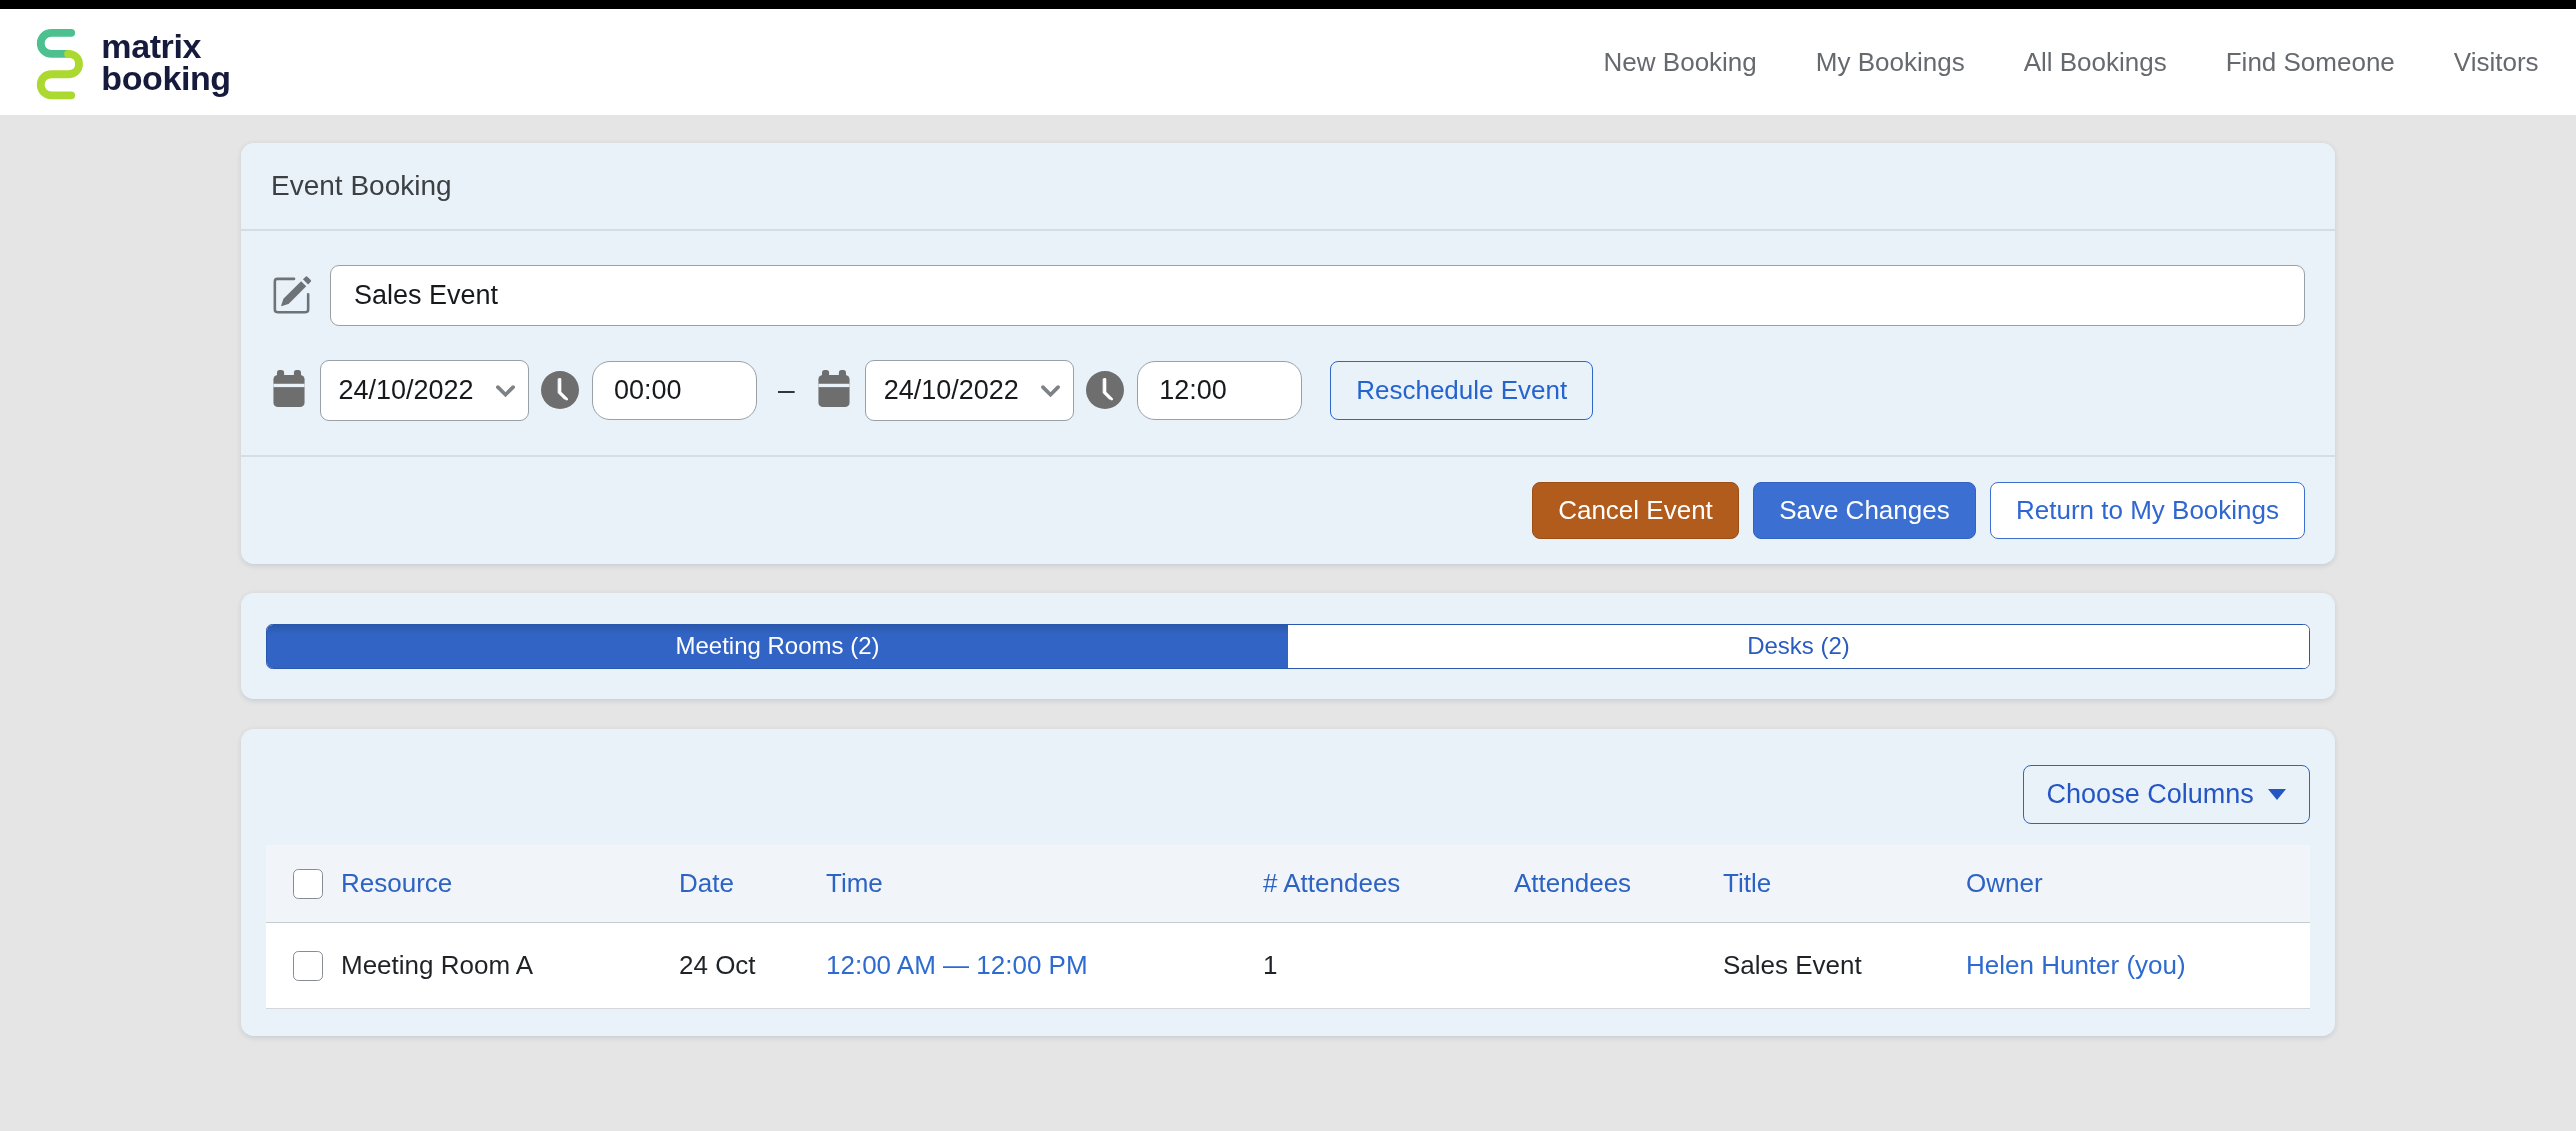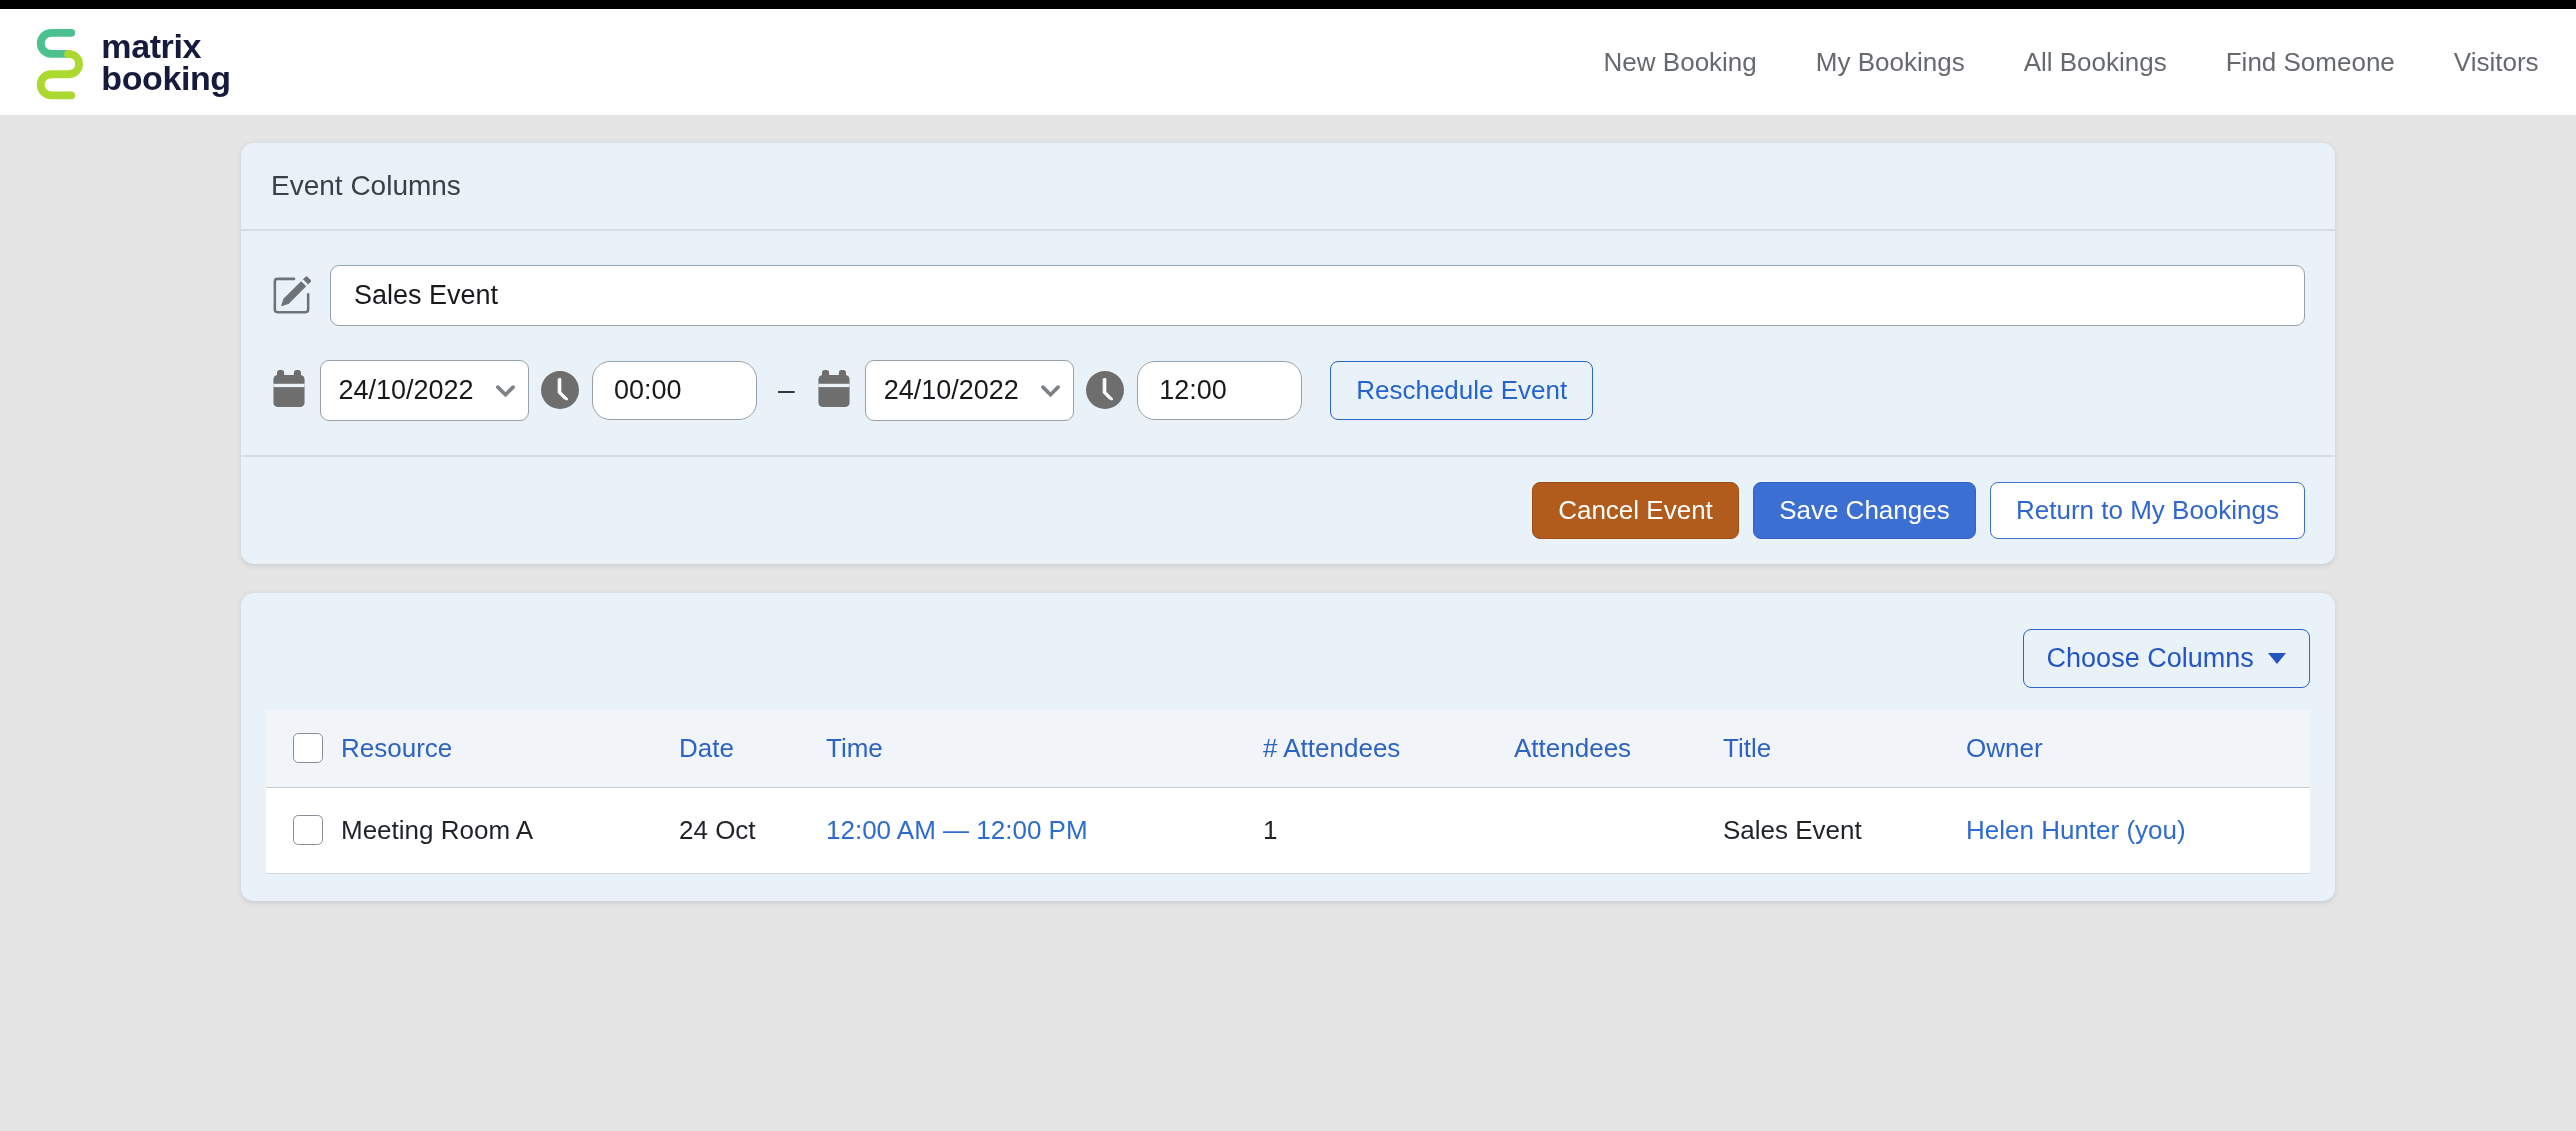--- a/index.html
+++ b/index.html
@@ -94,21 +94,21 @@
       <a href="#">All Bookings</a>
       <a href="#">Find Someone</a>
       <a href="#">Visitors</a>
     </nav>
   </div>
 
   <div class="content">
 
     <section class="card">
       <div class="card-header">
-        <div class="card-title">Event Columns</div>
+        <div class="card-title">Event Booking</div>
       </div>
       <div class="divider"></div>
       <div class="card-body">
         <div class="name-row">
           <span class="icon-box">
             <svg width="41" height="41" viewBox="0 0 16 16" fill="#6e7378">
               <path d="M15.502 1.94a.5.5 0 0 1 0 .706L14.459 3.69l-2-2L13.502.646a.5.5 0 0 1 .707 0l1.293 1.293zm-1.75 2.456-2-2L4.939 9.21a.5.5 0 0 0-.121.196l-.805 2.414a.25.25 0 0 0 .316.316l2.414-.805a.5.5 0 0 0 .196-.12l6.813-6.814z"></path>
               <path fill-rule="evenodd" d="M1 13.5A1.5 1.5 0 0 0 2.5 15h11a1.5 1.5 0 0 0 1.5-1.5v-6a.5.5 0 0 0-1 0v6a.5.5 0 0 1-.5.5h-11a.5.5 0 0 1-.5-.5v-11a.5.5 0 0 1 .5-.5H9a.5.5 0 0 0 0-1H2.5A1.5 1.5 0 0 0 1 2.5v11z"></path>
             </svg>
           </span>
@@ -163,20 +163,26 @@
         </div>
       </div>
       <div class="divider"></div>
       <div class="card-footer">
         <button class="btn btn-cancel">Cancel Event</button>
         <button class="btn btn-save">Save Changes</button>
         <button class="btn btn-return">Return to My Bookings</button>
       </div>
     </section>
 
+    <section class="card tabs-card">
+      <div class="tabbar">
+        <div class="tab active">Meeting Rooms (2)</div>
+        <div class="tab inactive">Desks (2)</div>
+      </div>
+    </section>
 
     <section class="card table-card">
       <div class="choose-row">
         <button class="btn btn-choose">
           <span>Choose Columns</span>
           <span class="caret"></span>
         </button>
       </div>
       <table>
         <colgroup>

